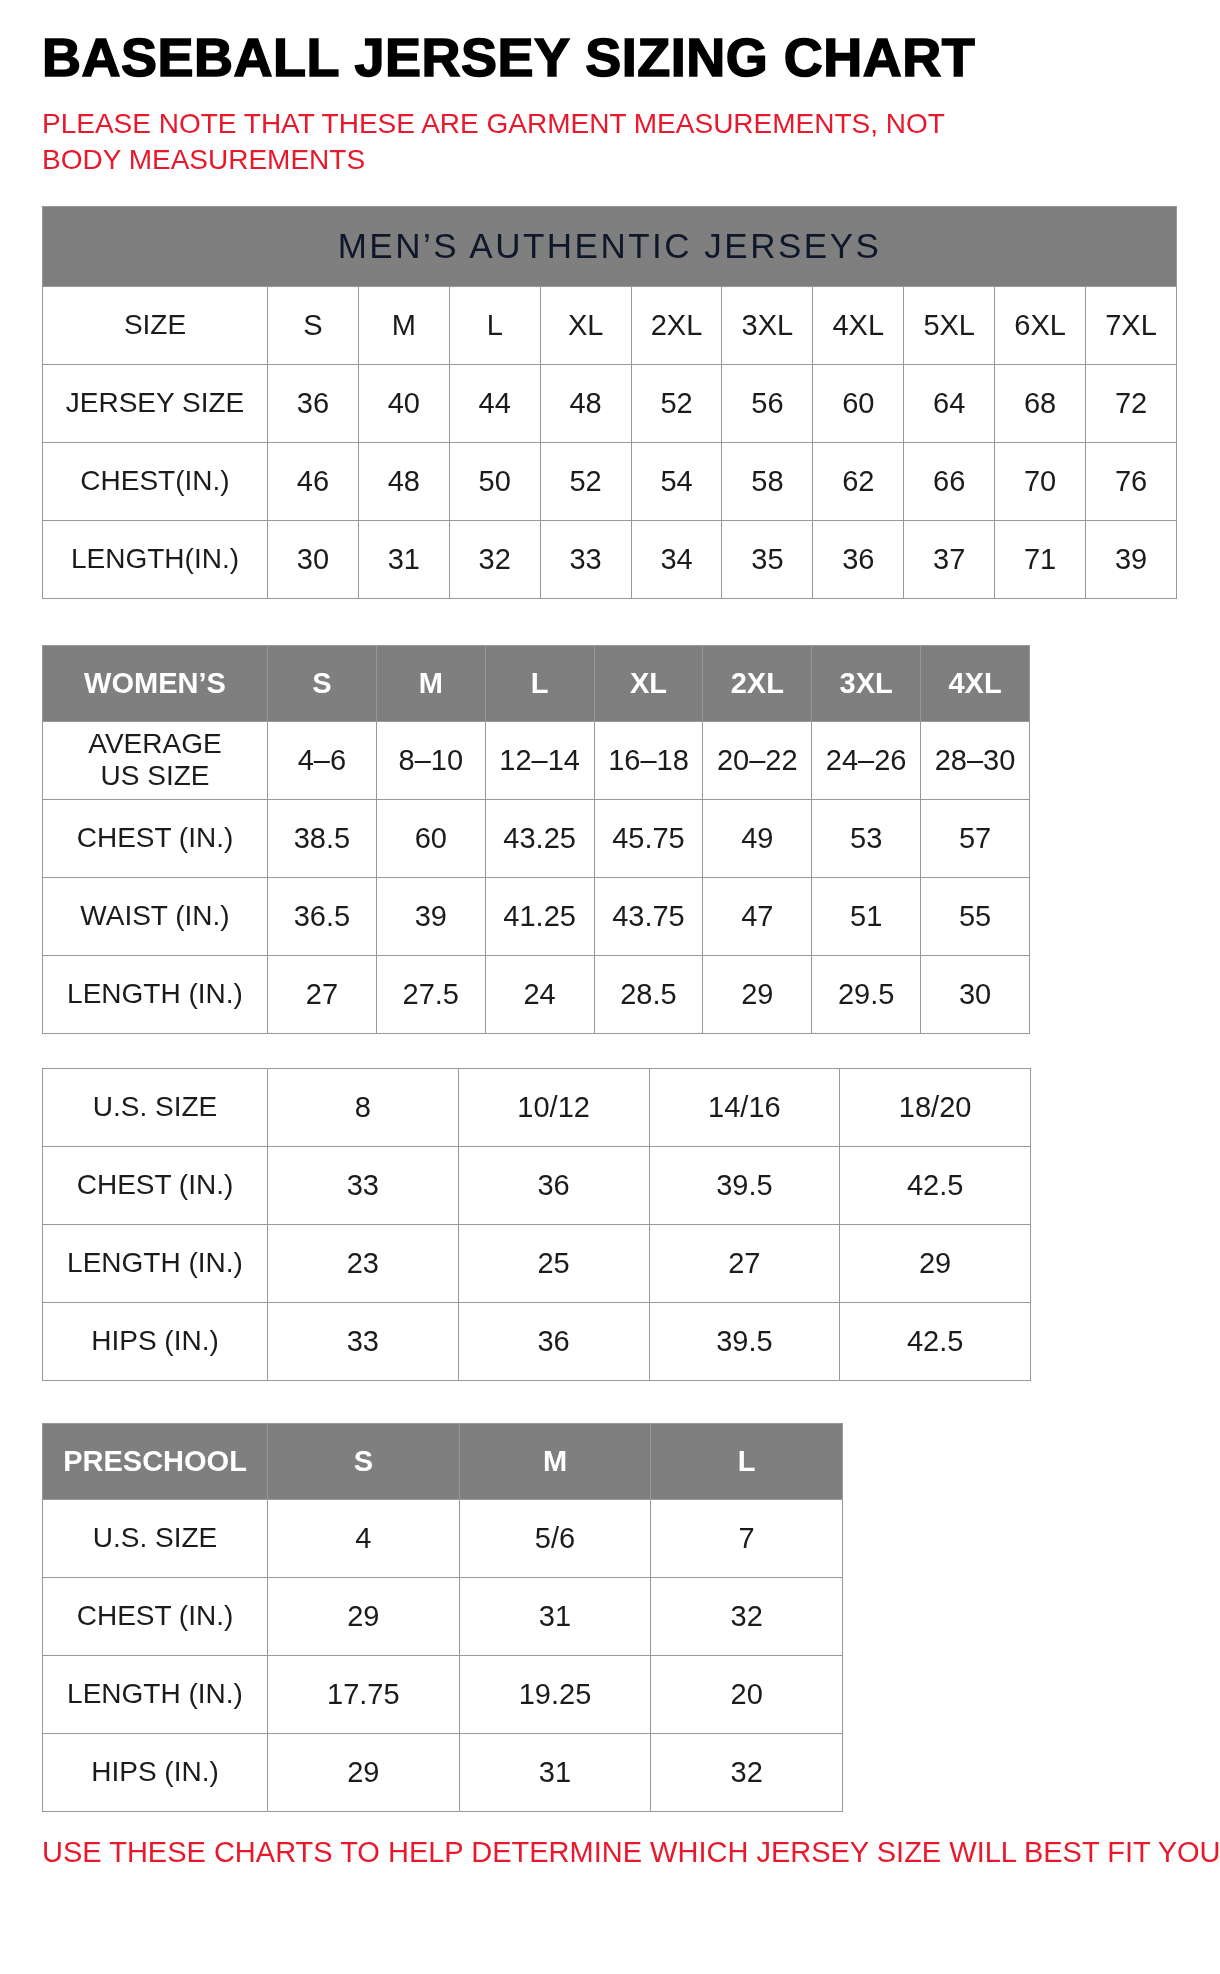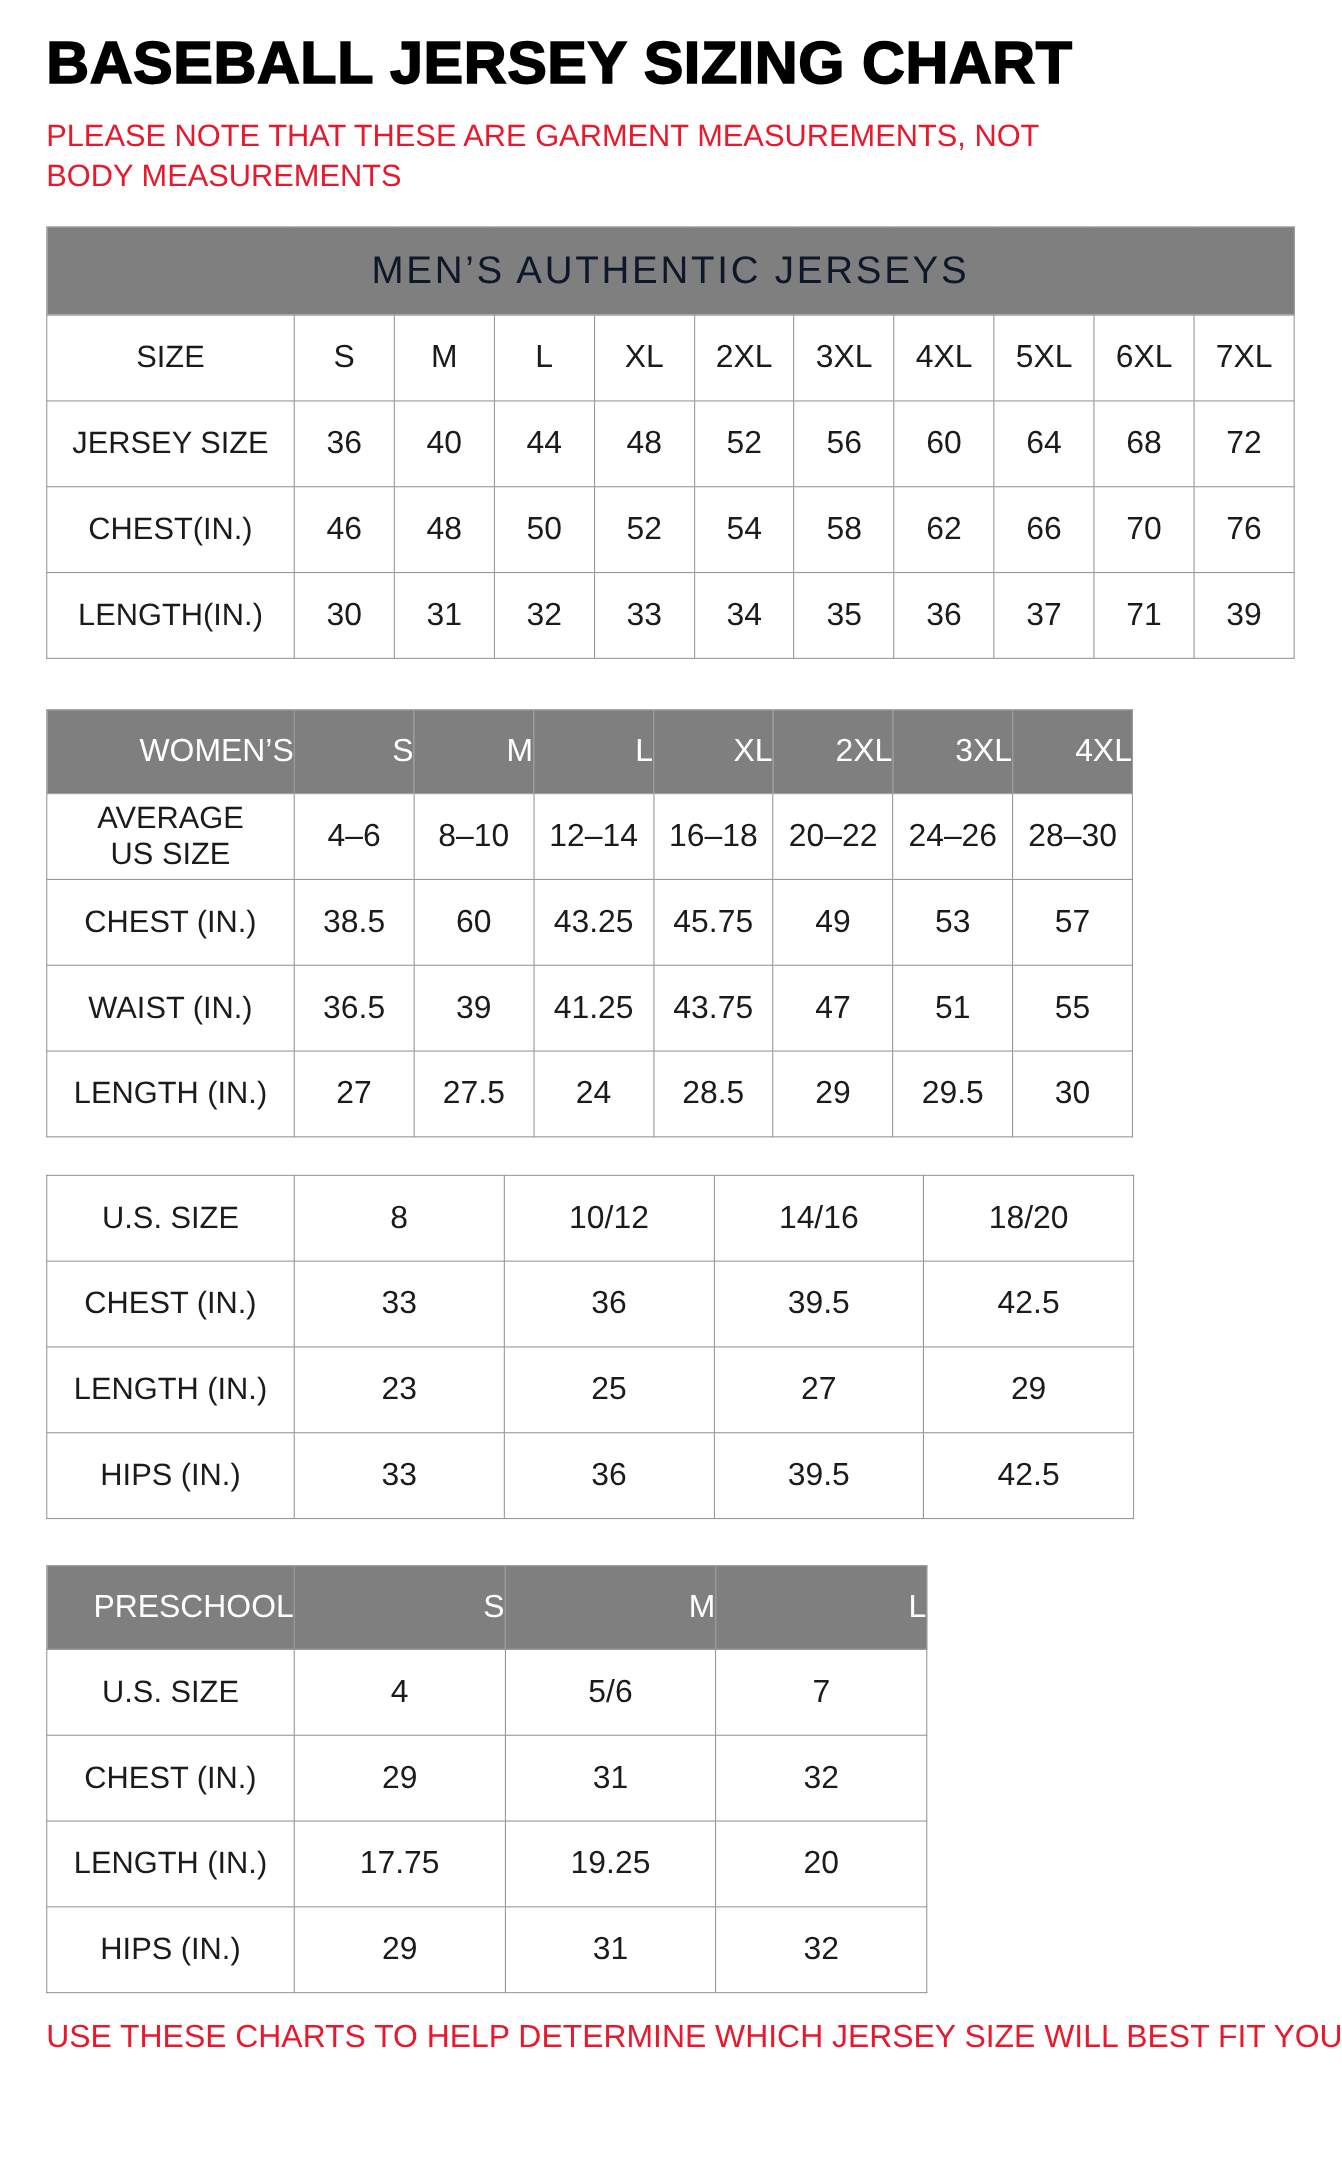--- a/index.html
+++ b/index.html
@@ -44,24 +44,23 @@
     padding: 4px 6px;
   }
   .tbl td.label {
     font-size: 28px;
     white-space: pre-line;
     line-height: 1.15;
   }
   .tbl th.gray {
     background: var(--header-gray, #7f7f7f);
     color: #ffffff;
-    font-weight: 400;
+    font-weight: 700;
     height: 76px;
     font-size: 29px;
-    text-align: right;
   }
   .tbl th.title-bar {
     background: var(--header-gray, #7f7f7f);
     color: #0f172a;
     font-weight: 400;
     height: 80px;
     font-size: 35px;
     letter-spacing: 2.5px;
   }
   col.c-label { width: 225px; }

